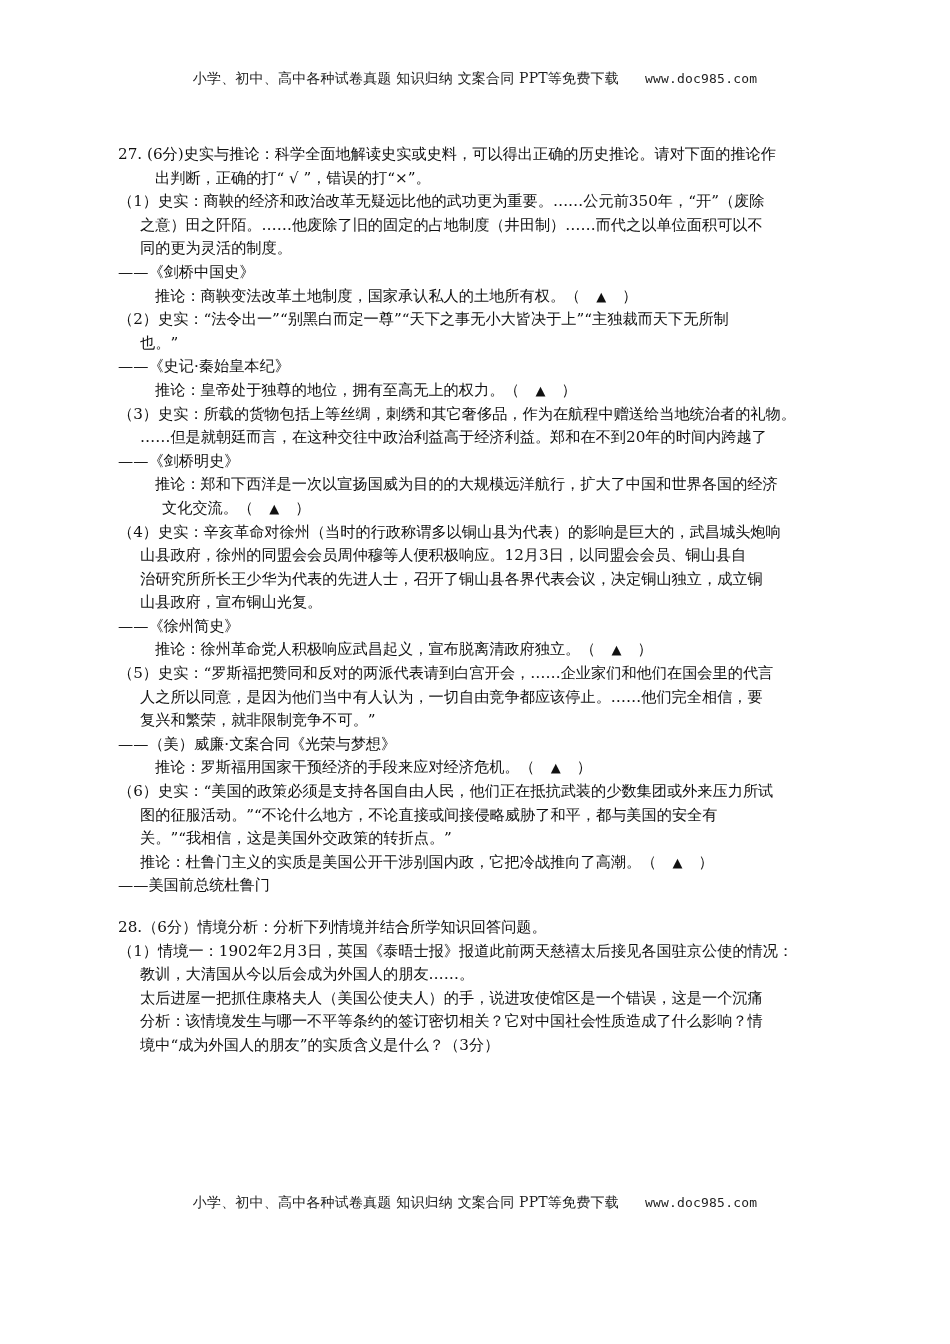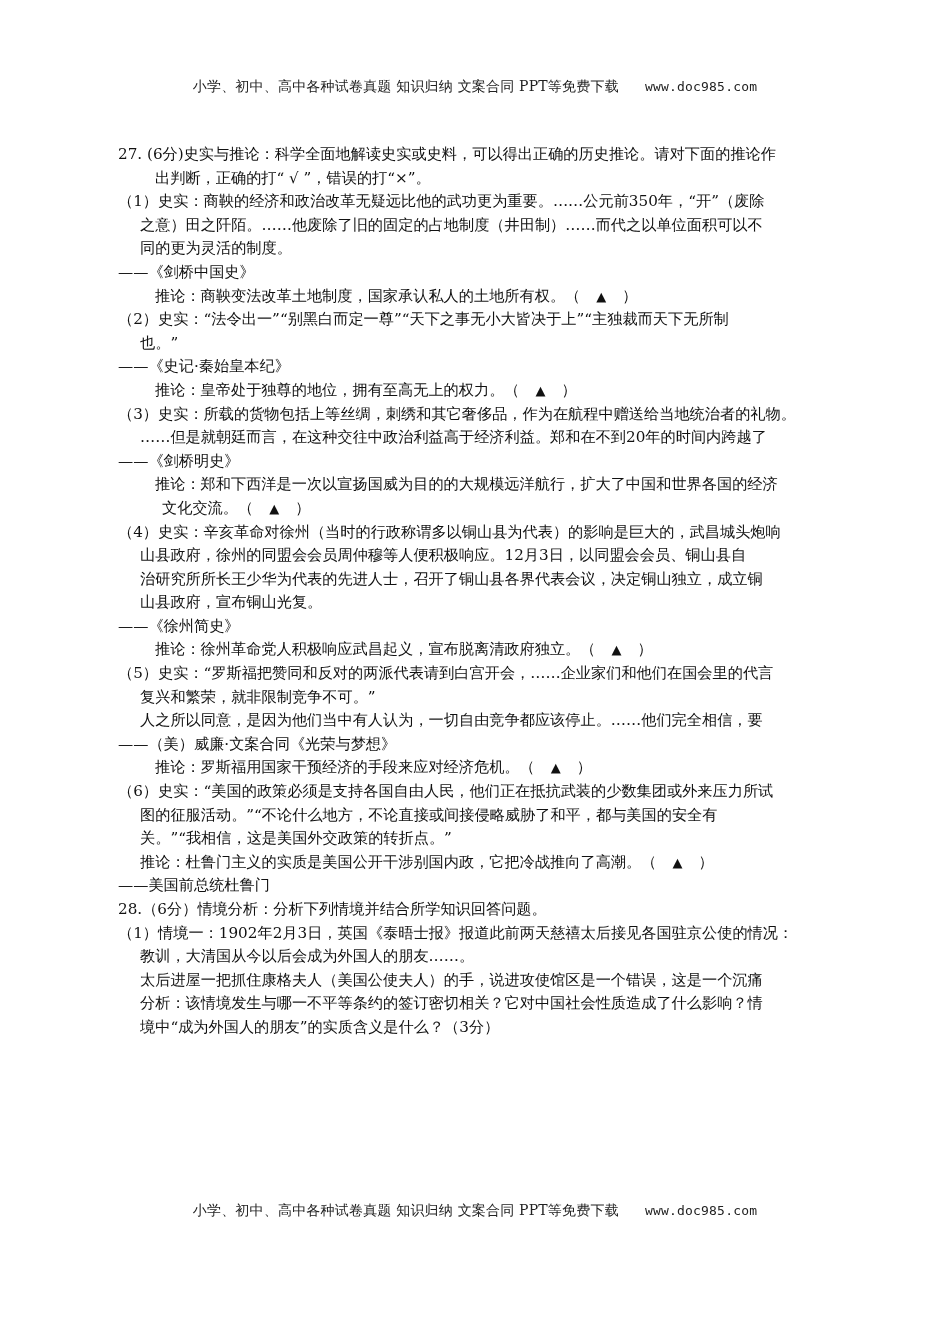--- a/index.html
+++ b/index.html
@@ -3,35 +3,35 @@
   <meta charset="utf-8">
   <style>
     html, body { margin: 0; padding: 0; background: #ffffff; }
     body {
       width: 950px; height: 1344px; position: relative; overflow: hidden;
       font-family: "DejaVu Serif", "Liberation Serif", serif;
       color: #111111;
     }
     .header, .footer {
       position: absolute; left: 0; width: 950px; text-align: center;
-      font-size: 14px; letter-spacing: 0.2px; color: #222; margin-top: 8px;
+      font-size: 14px; letter-spacing: 0.2px; color: #222;
     }
     .header { top: 70px; }
     .footer { top: 1194px; }
     .header .url, .footer .url { margin-left: 26px; font-family: "DejaVu Sans Mono", "Liberation Mono", monospace; font-size: 13px; }
     .content {
       position: absolute; left: 118px; top: 143px; width: 738px;
       font-size: 15.2px; line-height: 23.6px;
     }
     .line { white-space: nowrap; height: 23.6px; }
     .ind2 { padding-left: 22px; }
     .ind3 { padding-left: 37px; }
     .src { text-align: left; padding-right: 6px; }
     .tri { font-size: 13px; margin: 0 16px; }
-    .q28 { }
+    .q28 { margin-top: 18px; }
   </style>
 </head>
 <body>
 
 <div class="header">
   <span>小学、初中、高中各种试卷真题 知识归纳 文案合同 PPT等免费下载</span><span class="url">www.doc985.com</span>
 </div>
 
 <div class="content">
   <div>
@@ -65,22 +65,22 @@
       <div class="line">（4）史实：辛亥革命对徐州（当时的行政称谓多以铜山县为代表）的影响是巨大的，武昌城头炮响</div>
       <div class="line ind2">山县政府，徐州的同盟会会员周仲穆等人便积极响应。12月3日，以同盟会会员、铜山县自</div>
       <div class="line ind2">治研究所所长王少华为代表的先进人士，召开了铜山县各界代表会议，决定铜山独立，成立铜</div>
       <div class="line ind2">山县政府，宣布铜山光复。</div>
       <div class="line src">——《徐州简史》</div>
       <div class="line ind3"><span>推论：徐州革命党人积极响应武昌起义，宣布脱离清政府独立。（</span><span class="tri">▲</span><span>）</span></div>
     </div>
 
     <div>
       <div class="line">（5）史实：“罗斯福把赞同和反对的两派代表请到白宫开会，……企业家们和他们在国会里的代言</div>
+      <div class="line ind2">人之所以同意，是因为他们当中有人认为，一切自由竞争都应该停止。……他们完全相信，要</div>
       <div class="line ind2">复兴和繁荣，就非限制竞争不可。”</div>
-      <div class="line ind2">人之所以同意，是因为他们当中有人认为，一切自由竞争都应该停止。……他们完全相信，要</div>
       <div class="line src">——（美）威廉·文案合同《光荣与梦想》</div>
       <div class="line ind3"><span>推论：罗斯福用国家干预经济的手段来应对经济危机。（</span><span class="tri">▲</span><span>）</span></div>
     </div>
 
     <div>
       <div class="line">（6）史实：“美国的政策必须是支持各国自由人民，他们正在抵抗武装的少数集团或外来压力所试</div>
       <div class="line ind2">图的征服活动。”“不论什么地方，不论直接或间接侵略威胁了和平，都与美国的安全有</div>
       <div class="line ind2">关。”“我相信，这是美国外交政策的转折点。”</div>
       <div class="line ind2"><span>推论：杜鲁门主义的实质是美国公开干涉别国内政，它把冷战推向了高潮。（</span><span class="tri">▲</span><span>）</span></div>
       <div class="line src">——美国前总统杜鲁门</div>

